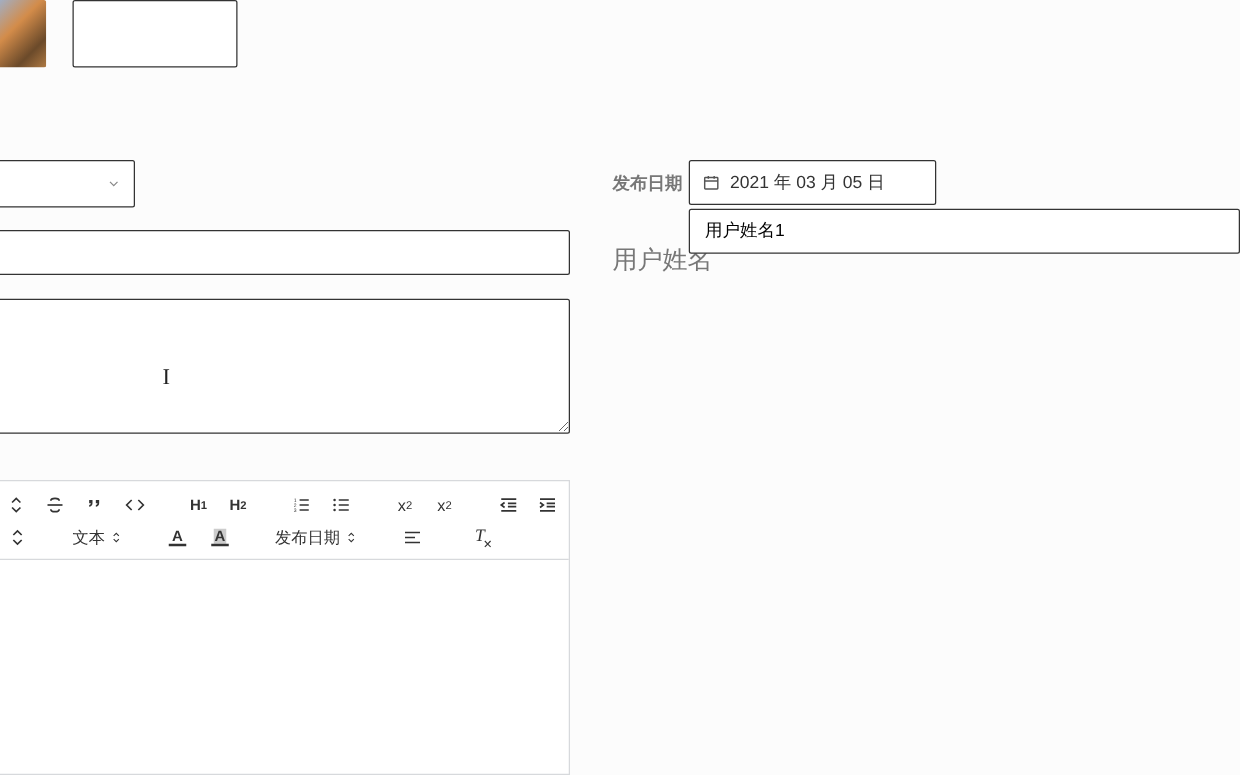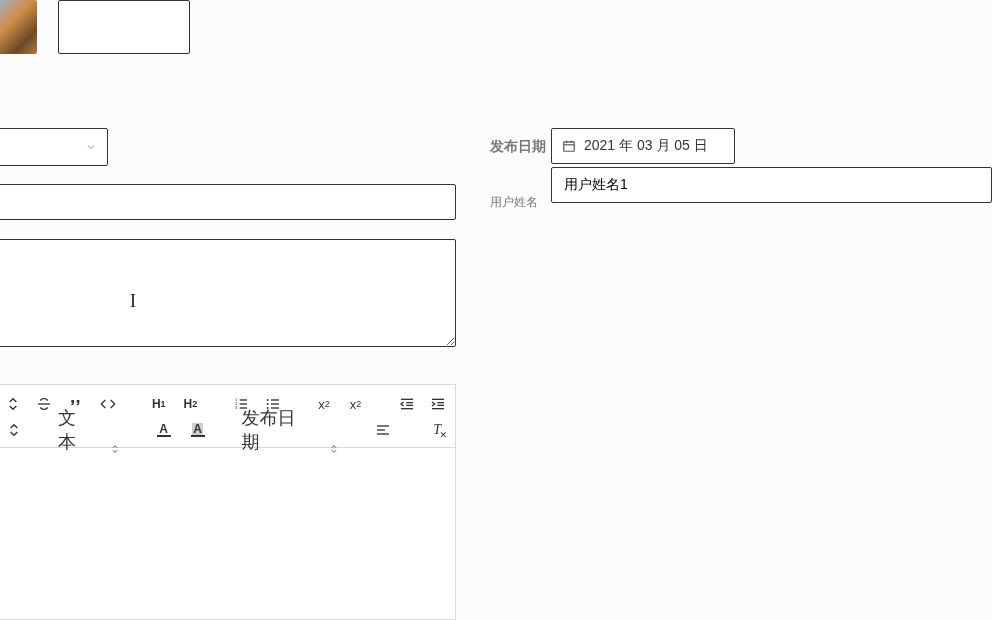--- a/index.html
+++ b/index.html
@@ -11,43 +11,43 @@
   .thumb.img{left:-5px;width:42px;border:none;height:54px;overflow:hidden;}
   .thumb.img .art{width:100%;height:100%;background:linear-gradient(135deg,#9bb3d4 0%,#d38c4a 40%,#6b4a2a 75%,#af7a43 100%);}
   .thumb.empty{left:58px;width:132px;}
 
   
   .sel{position:absolute;left:-5px;top:128px;width:113px;height:38px;border:1px solid #333;border-radius:2px;background:#fff;display:flex;align-items:center;justify-content:flex-end;padding-right:10px;}
   .chev-down{width:12px;height:12px;}
 
   
   .label-date{position:absolute;left:490px;top:138px;color:#777;font-size:14px;font-weight:bold;}
-  .date-box{position:absolute;left:551px;top:128px;width:184px;height:36px;border:1px solid #333;border-radius:2px;background:#fff;display:flex;align-items:center;padding:0 10px;gap:8px;}
+  .date-box{position:absolute;left:551px;top:128px;width:198px;height:36px;border:1px solid #333;border-radius:2px;background:#fff;display:flex;align-items:center;padding:0 10px;gap:8px;}
   .cal-icon{width:14px;height:14px;}
 
   
-  .label-user{position:absolute;left:490px;top:194px;color:#777;font-size:12px;}
+  .label-user{position:absolute;left:490px;top:194px;color:#777;font-size:20px;}
   .user-input{position:absolute;left:551px;top:167px;width:441px;height:36px;border:1px solid #333;border-radius:2px;background:#fff;padding:0 12px;font:inherit;}
 
   
   .line-input{position:absolute;left:-5px;top:184px;width:461px;height:36px;border:1px solid #333;border-radius:2px;background:#fff;padding:0 12px;font:inherit;}
 
   
   .area{position:absolute;left:-5px;top:239px;width:461px;height:108px;border:1px solid #333;border-radius:2px;background:#fff;padding:8px 12px;font:inherit;resize:both;}
   
   
   .caret{position:absolute;left:127px;top:290px;width:12px;height:22px;display:flex;align-items:center;justify-content:center;color:#222;font-size:18px;font-family:serif;}
 
   
   .rte{position:absolute;left:-5px;top:384px;width:461px;height:236px;border:1px solid #d7d9dc;background:#fff;}
   .rte-tb{border-bottom:1px solid #d7d9dc;padding:6px 8px 4px 8px;}
   .rte-row{display:flex;align-items:center;gap:14px;height:26px;}
   .tb-btn{width:20px;height:20px;display:flex;align-items:center;justify-content:center;color:#333;cursor:pointer;}
   .tb-btn svg{width:16px;height:16px;}
-  .tb-sel{display:flex;align-items:flex-end;gap:16px;color:#333;font-size:18px;cursor:pointer;}
+  .tb-sel{display:flex;align-items:center;gap:4px;color:#333;font-size:13px;cursor:pointer;}
   .tb-sel .chev{width:10px;height:10px;}
   .spacer{width:6px;}
 </style>
 </head>
 <body>
 
 <div class="canvas">
 
   <div class="thumb img">
       <div class="art"></div>

